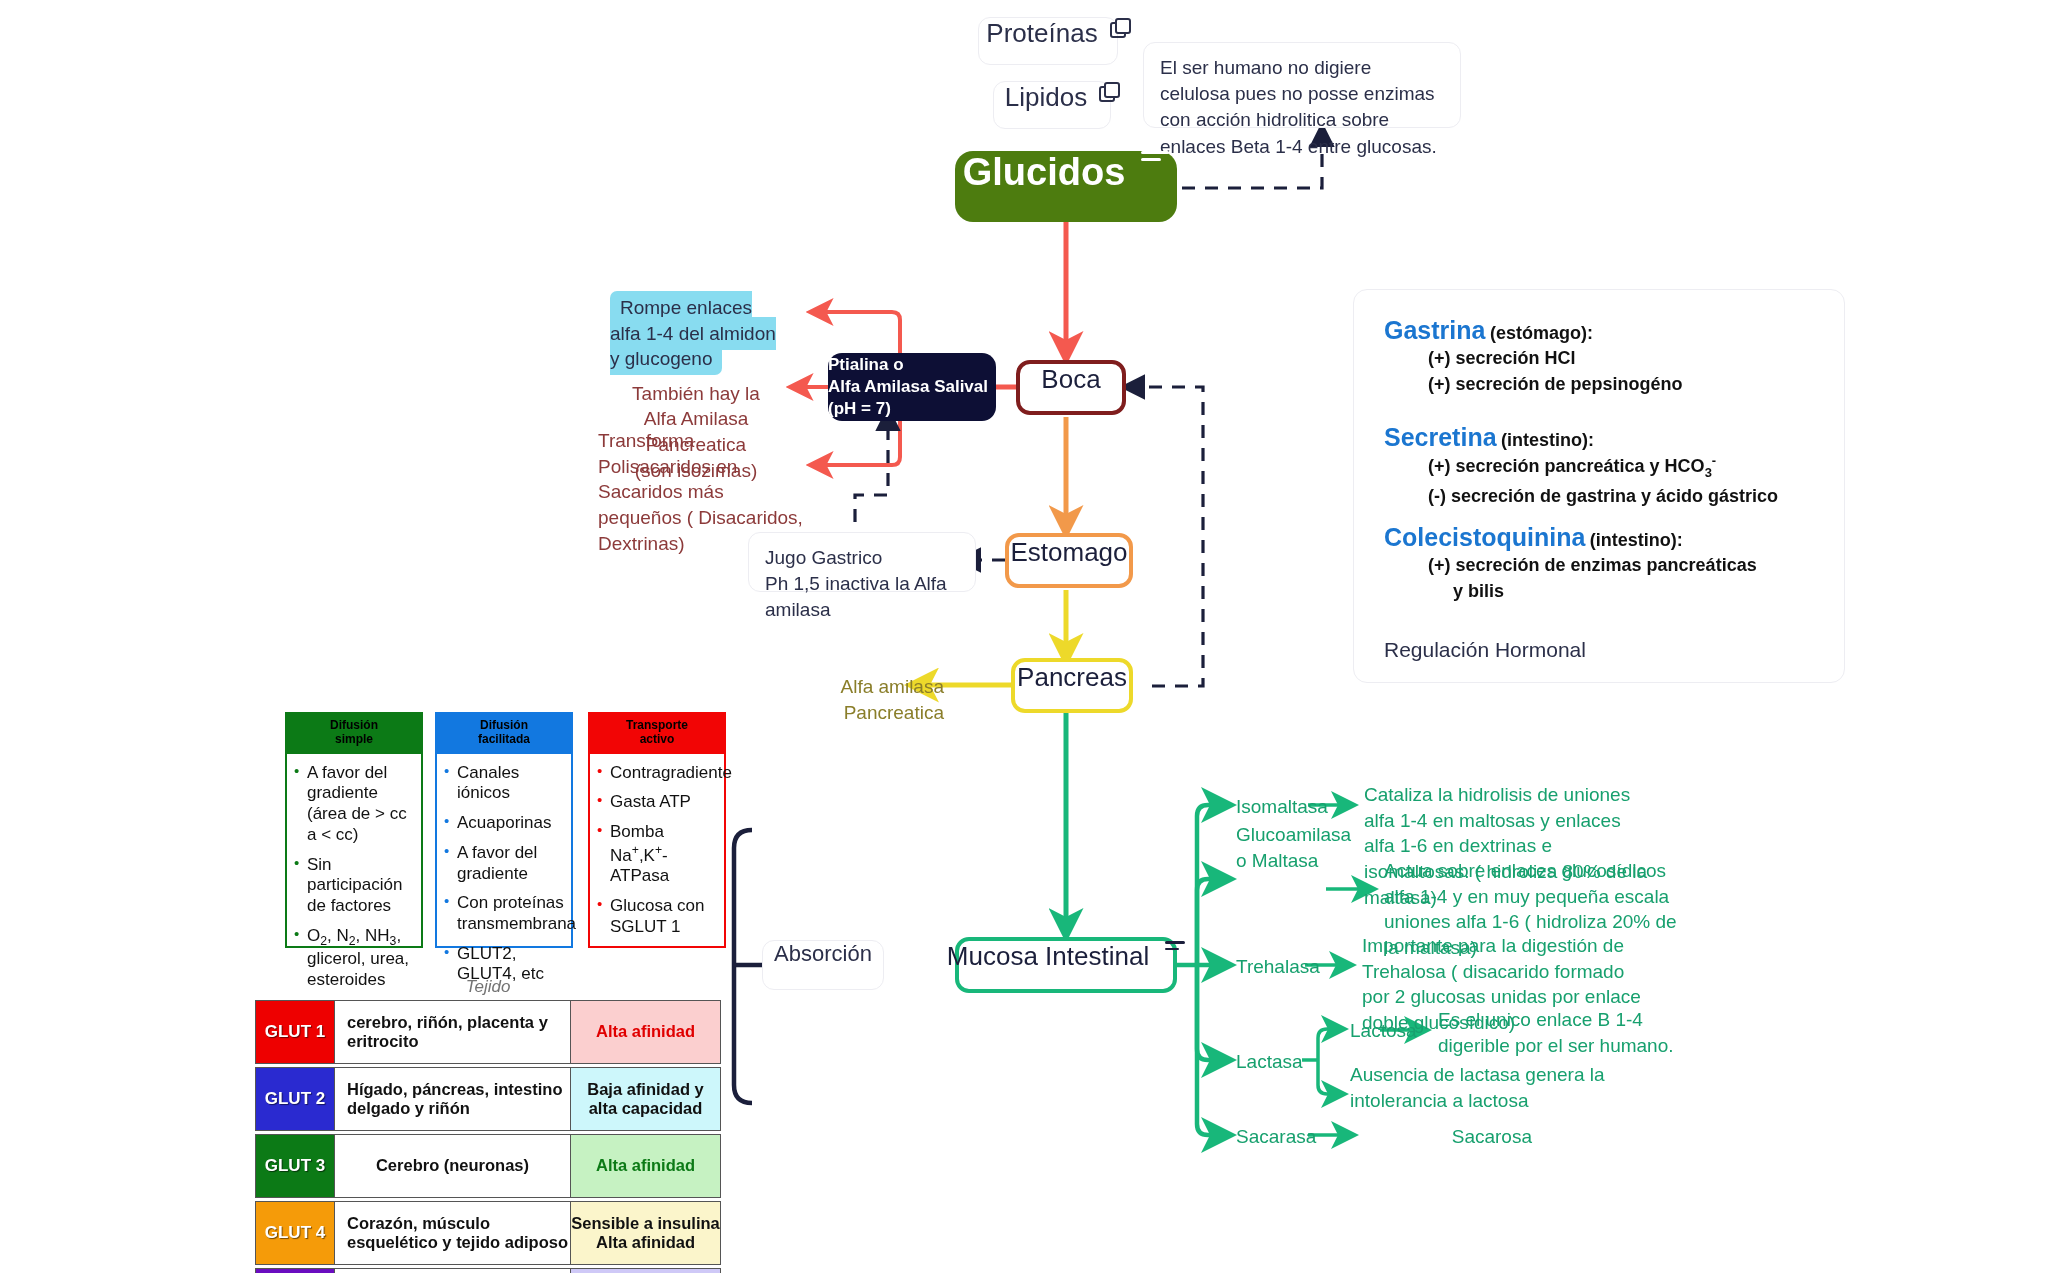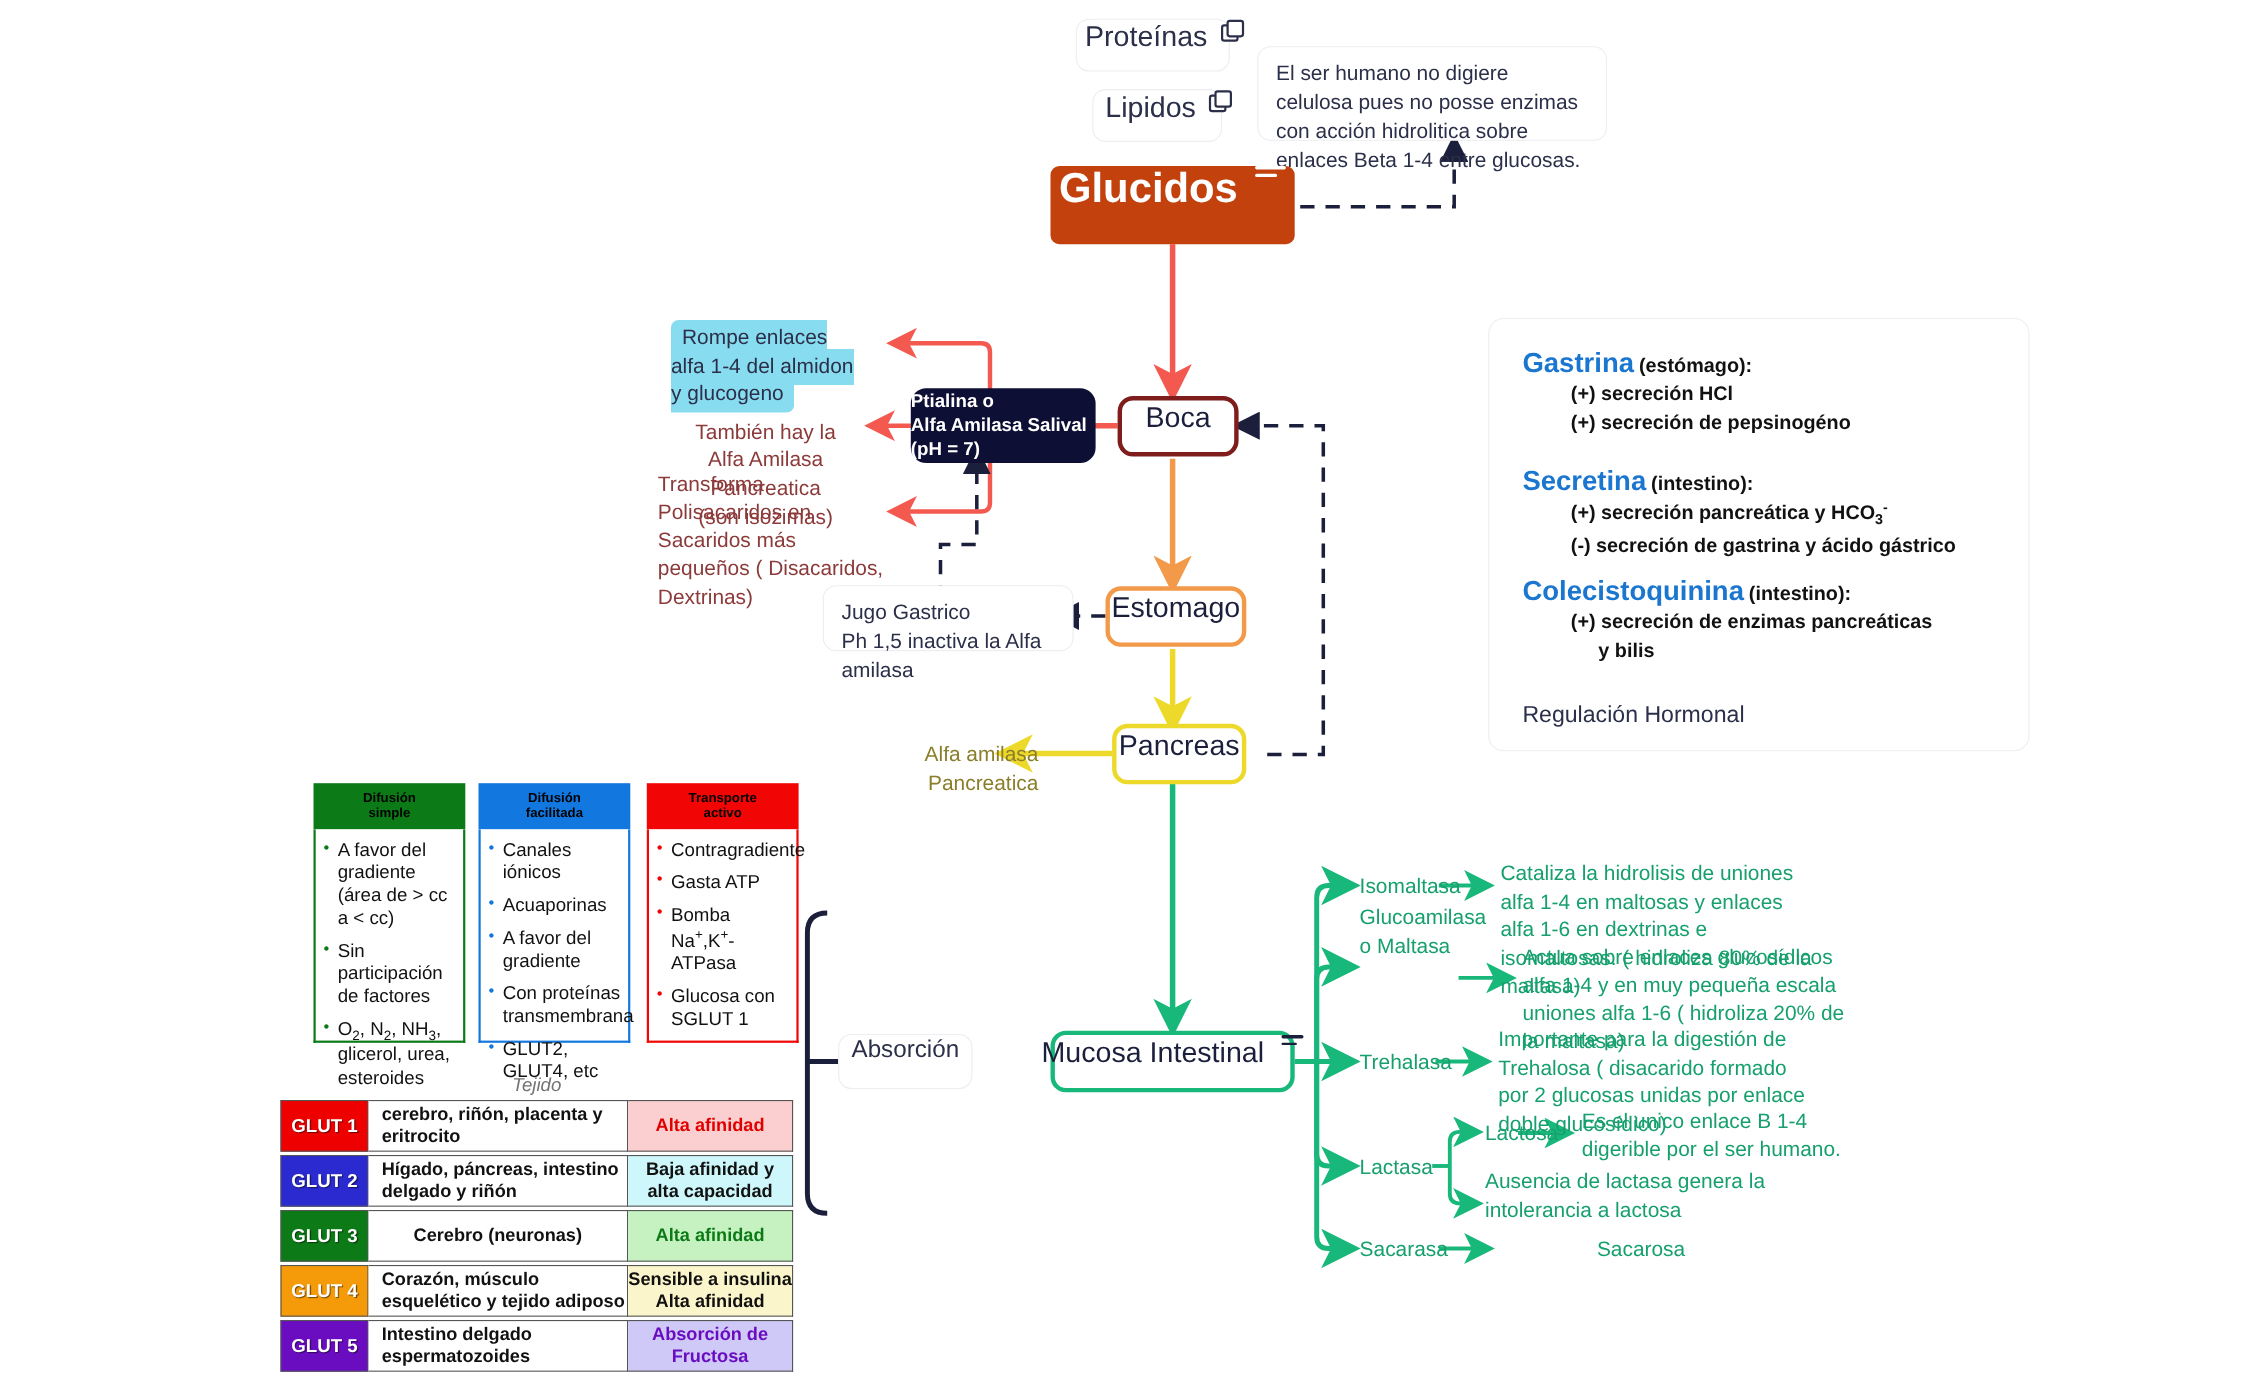--- a/index.html
+++ b/index.html
@@ -27,22 +27,22 @@
   .node-soft {
     border:1.5px solid #ededf2;
     border-radius:12px;
     background:#fff;
     color:#2b2f49;
   }
   .node-dark {
     background:#0d0f35; color:#ffffff; border:none;
   }
   .node-main {
-    background:#c2410c; color:#fff; font-weight:bold; font-size:38px;
-    border-radius:8px;
+    background:#4d7c0f; color:#fff; font-weight:bold; font-size:38px;
+    border-radius:18px;
   }
   .node-boca   { border:4px solid #7f1d1d; }
   .node-estom  { border:4px solid #f2994a; }
   .node-panc   { border:4px solid #edd92a; }
   .node-mucosa { border:4px solid #18b77a; }
 
   .hamb { display:inline-flex; flex-direction:column; gap:4px; margin-left:16px; }
   .hamb i { display:block; height:3px; background:currentColor; border-radius:2px; }
   .hamb i:nth-child(1){ width:28px; }
   .hamb i:nth-child(2){ width:20px; }
@@ -98,21 +98,21 @@
   .tcol li { position:relative; padding-left:13px; margin-bottom:9px; }
   .tcol li::before { content:"\2022"; position:absolute; left:0; top:-1px; font-size:15px; }
   .c-green  .th{background:#0c7a16;} .c-green  .tb{border:2px solid #0c7a16; border-top:none;} .c-green  li::before{color:#0c7a16;}
   .c-blue   .th{background:#1278e0;} .c-blue   .tb{border:2px solid #1278e0; border-top:none;} .c-blue   li::before{color:#1278e0;}
   .c-red    .th{background:#f20505;} .c-red    .tb{border:2px solid #f20505; border-top:none;} .c-red    li::before{color:#f20505;}
 
   
   .glut-wrap { position:absolute; left:255px; top:1000px; width:466px; }
   .glut-title { position:absolute; left:0; top:-23px; width:466px; text-align:center;
                 font-style:italic; font-size:17px; color:#737373; }
-  .glut-row { display:flex; height:47px; margin-bottom:3px; }
+  .glut-row { display:flex; height:64px; margin-bottom:3px; }
   .glut-tag {
     width:80px; display:flex; align-items:center; justify-content:center;
     color:#fff; font-weight:bold; font-size:17px;
     text-shadow:1px 1px 1px rgba(0,0,0,.55);
     border:1px solid #555;
   }
   .glut-tis {
     flex:1; border:1px solid #555; border-left:none;
     display:flex; align-items:center; padding-left:12px;
     font-weight:bold; font-size:16.5px; color:#111; line-height:1.18;

